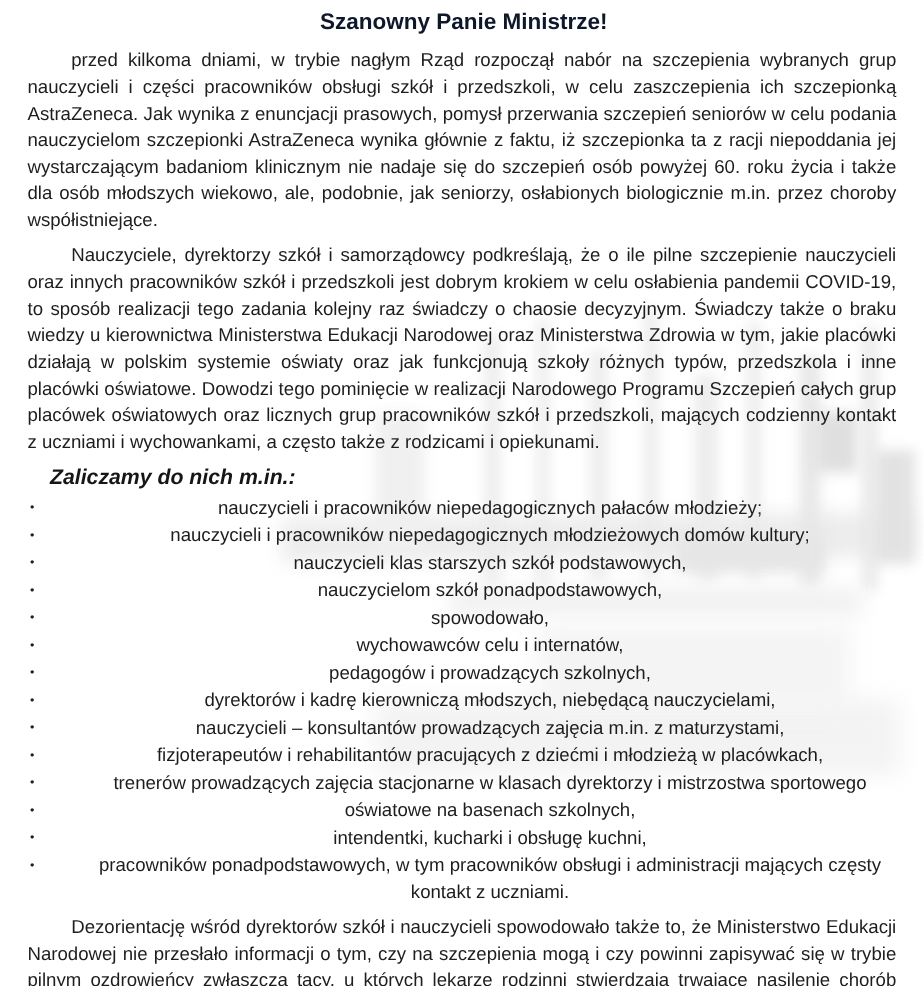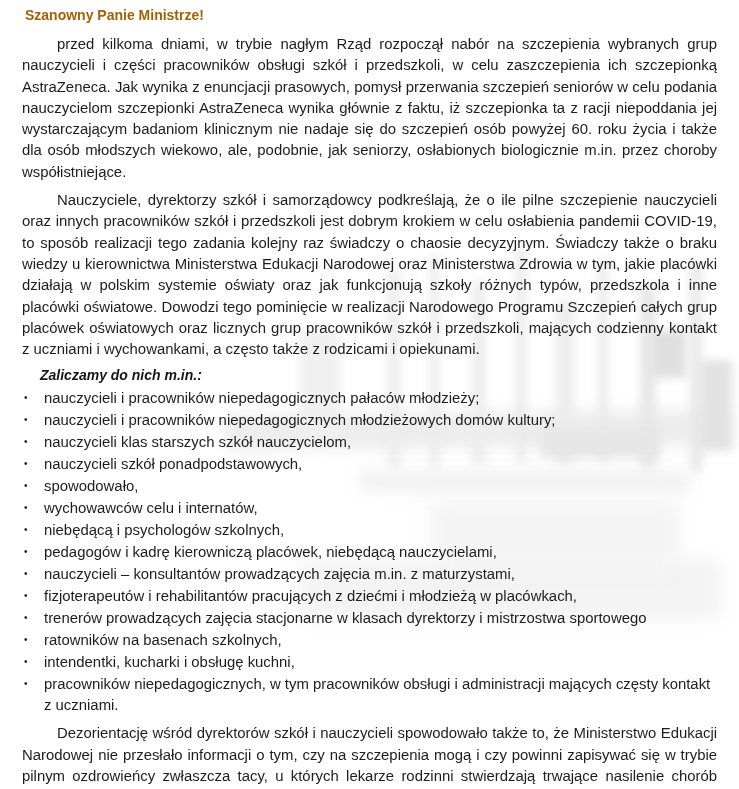--- a/index.html
+++ b/index.html
@@ -43,35 +43,36 @@
   .wm.b4  { left: 300px; top: 330px; width: 40px; height: 110px; background:#f0f0f0; }
   .wm.b5  { left: 360px; top: 470px; width: 330px; height: 22px; background:#f1f1f1; filter: blur(8px); }
   .wm.b6  { left: 430px; top: 500px; width: 250px; height: 70px; background:#f4f4f4; filter: blur(10px); }
 
   .page {
     position: relative;
     z-index: 1;
     padding: 7px 22px 0 22px;
   }
   .salutation {
-    font-size: 14px;
+    font-size: 18px;
     font-weight: bold;
     margin: 0 0 11px 3px;
-    color: #a16207;
+    color: #0f172a;
+    text-align: center;
   }
   .body-par {
     font-size: 14.9px;
     line-height: 21.3px;
     text-align: justify;
     text-indent: 35px;
     margin: 0 0 7px 0;
     hyphens: auto;
   }
   .list-heading {
-    font-size: 14px;
+    font-size: 17px;
     font-weight: bold;
     font-style: italic;
     margin: 3px 0 5px 18px;
     color: #161616;
   }
   .bullet-list {
     list-style: none;
     margin: 0 0 7px 0;
     padding: 0;
   }
@@ -83,21 +84,22 @@
   }
   .bullet-list .bullet {
     flex: 0 0 20px;
     padding-left: 2px;
     font-size: 10px;
     line-height: 20.9px;
     text-align: left;
   }
   .bullet-list .li-text {
     flex: 1 1 auto;
-    text-align: left;
+    text-align: center;
+    margin-left: 23px;
   }
   .closing {
     font-size: 14.9px;
     line-height: 21.3px;
     text-align: justify;
     text-indent: 35px;
     margin: 1px 0 0 0;
     hyphens: auto;
   }
 </style>
@@ -135,62 +137,62 @@
     <li>
         <span class="bullet">•</span>
         <span class="li-text">nauczycieli i pracowników niepedagogicznych pałaców młodzieży;</span>
       </li>
     <li>
         <span class="bullet">•</span>
         <span class="li-text">nauczycieli i pracowników niepedagogicznych młodzieżowych domów kultury;</span>
       </li>
     <li>
         <span class="bullet">•</span>
-        <span class="li-text">nauczycieli klas starszych szkół nauczycielom,</span>
+        <span class="li-text">nauczycieli klas starszych szkół podstawowych,</span>
       </li>
     <li>
         <span class="bullet">•</span>
-        <span class="li-text">nauczycieli szkół ponadpodstawowych,</span>
+        <span class="li-text">nauczycielom szkół ponadpodstawowych,</span>
       </li>
     <li>
         <span class="bullet">•</span>
         <span class="li-text">spowodowało,</span>
       </li>
     <li>
         <span class="bullet">•</span>
         <span class="li-text">wychowawców celu i internatów,</span>
       </li>
     <li>
         <span class="bullet">•</span>
-        <span class="li-text">niebędącą i psychologów szkolnych,</span>
+        <span class="li-text">pedagogów i prowadzących szkolnych,</span>
       </li>
     <li>
         <span class="bullet">•</span>
-        <span class="li-text">pedagogów i kadrę kierowniczą placówek, niebędącą nauczycielami,</span>
+        <span class="li-text">dyrektorów i kadrę kierowniczą młodszych, niebędącą nauczycielami,</span>
       </li>
     <li>
         <span class="bullet">•</span>
         <span class="li-text">nauczycieli – konsultantów prowadzących zajęcia m.in. z maturzystami,</span>
       </li>
     <li>
         <span class="bullet">•</span>
         <span class="li-text">fizjoterapeutów i rehabilitantów pracujących z dziećmi i młodzieżą w placówkach,</span>
       </li>
     <li>
         <span class="bullet">•</span>
         <span class="li-text">trenerów prowadzących zajęcia stacjonarne w klasach dyrektorzy i mistrzostwa sportowego</span>
       </li>
     <li>
         <span class="bullet">•</span>
-        <span class="li-text">ratowników na basenach szkolnych,</span>
+        <span class="li-text">oświatowe na basenach szkolnych,</span>
       </li>
     <li>
         <span class="bullet">•</span>
         <span class="li-text">intendentki, kucharki i obsługę kuchni,</span>
       </li>
     <li>
         <span class="bullet">•</span>
-        <span class="li-text">pracowników niepedagogicznych, w tym pracowników obsługi i administracji mających częsty kontakt z uczniami.</span>
+        <span class="li-text">pracowników ponadpodstawowych, w tym pracowników obsługi i administracji mających częsty kontakt z uczniami.</span>
       </li>
   </ul>
 
   <p class="closing">Dezorientację wśród dyrektorów szkół i nauczycieli spowodowało także to, że Ministerstwo Edukacji Narodowej nie przesłało informacji o tym, czy na szczepienia mogą i czy powinni zapisywać się w trybie pilnym ozdrowieńcy zwłaszcza tacy, u których lekarze rodzinni stwierdzają trwające nasilenie chorób współistniejących i osłabienie organizmu spowodowane przebytym zakażeniem COVID-19.</p>
 </div>
 
 </body></html>

